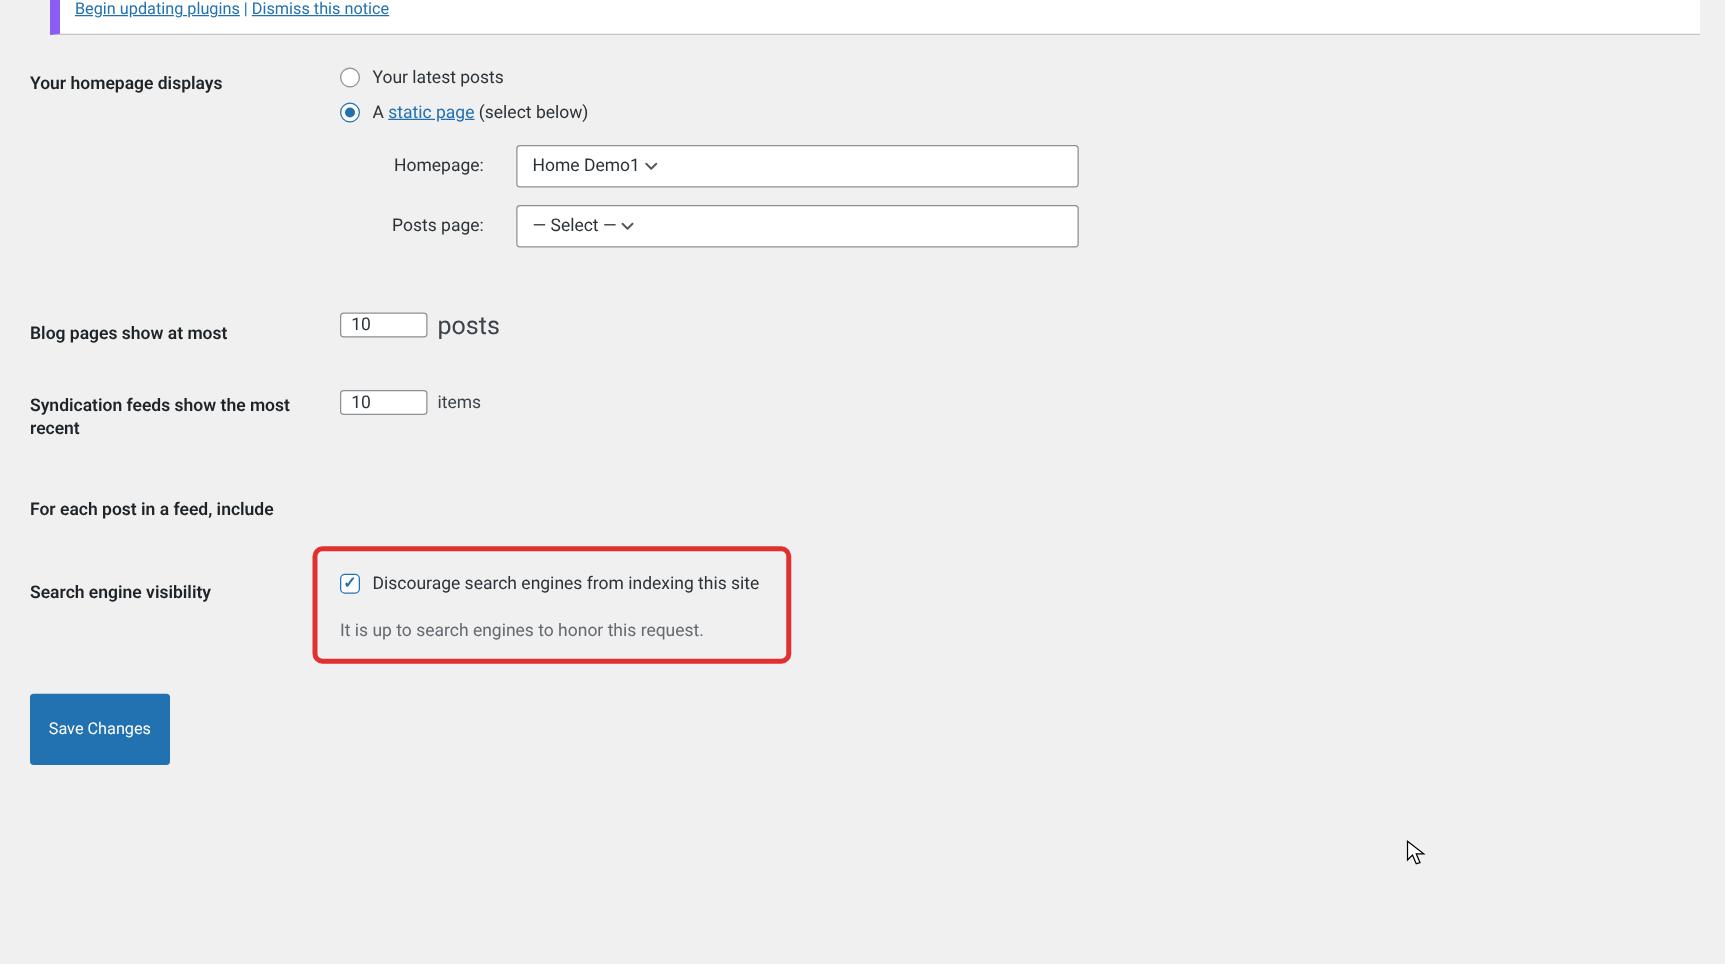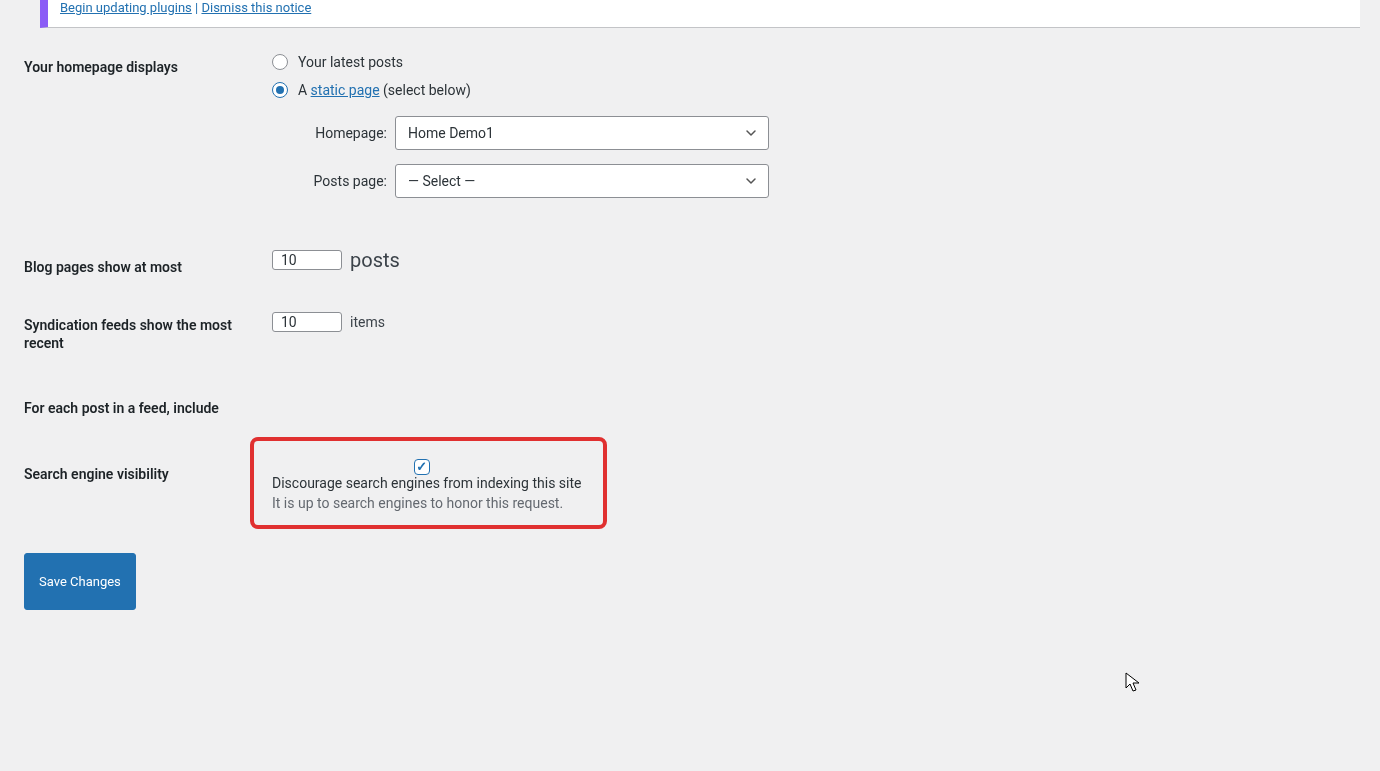--- a/index.html
+++ b/index.html
@@ -99,33 +99,32 @@
     color: #2271b1;
   }
   .select-row {
     display: flex;
     align-items: center;
     margin: 18px 0 10px 20px;
   }
   .select-label {
     width: 95px;
     text-align: right;
-    margin-right: 8px;
+    margin-right: 26px;
     font-size: 14px;
     color: #2c3338;
   }
   .select-box {
-    width: 374px;
+    width: 450px;
     height: 34px;
     border: 1px solid #8c8f94;
     border-radius: 3px;
     background: #fff;
     display: flex;
     align-items: center;
-    justify-content: space-between;
     padding: 0 8px 0 12px;
     font-size: 14px;
     color: #2c3338;
   }
   .chevron {
     width: 18px;
     height: 18px;
     display: inline-flex;
     align-items: center;
     justify-content: center;
@@ -242,21 +241,21 @@
   </div>
 
   <div class="form-row" style="margin-bottom:26px;">
     <div class="form-label">For each post in a feed, include</div>
   </div>
 
   <div class="form-row" style="margin-bottom:20px; align-items:flex-start;">
     <div class="form-label" style="padding-top:22px;">Search engine visibility</div>
     <div class="form-control" style="padding-top:0;">
       <div class="highlight-box">
-        <div class="check-line" style="margin-bottom:4px;flex-direction:column;">
+        <div class="check-line" style="margin-bottom:22px;">
           <span class="checkbox checked"></span>
           <span>Discourage search engines from indexing this site</span>
         </div>
         <div class="desc-text" style="margin-top:0;">It is up to search engines to honor this request.</div>
       </div>
     </div>
   </div>
 
   <div>
     <span class="save-btn">Save Changes</span>

